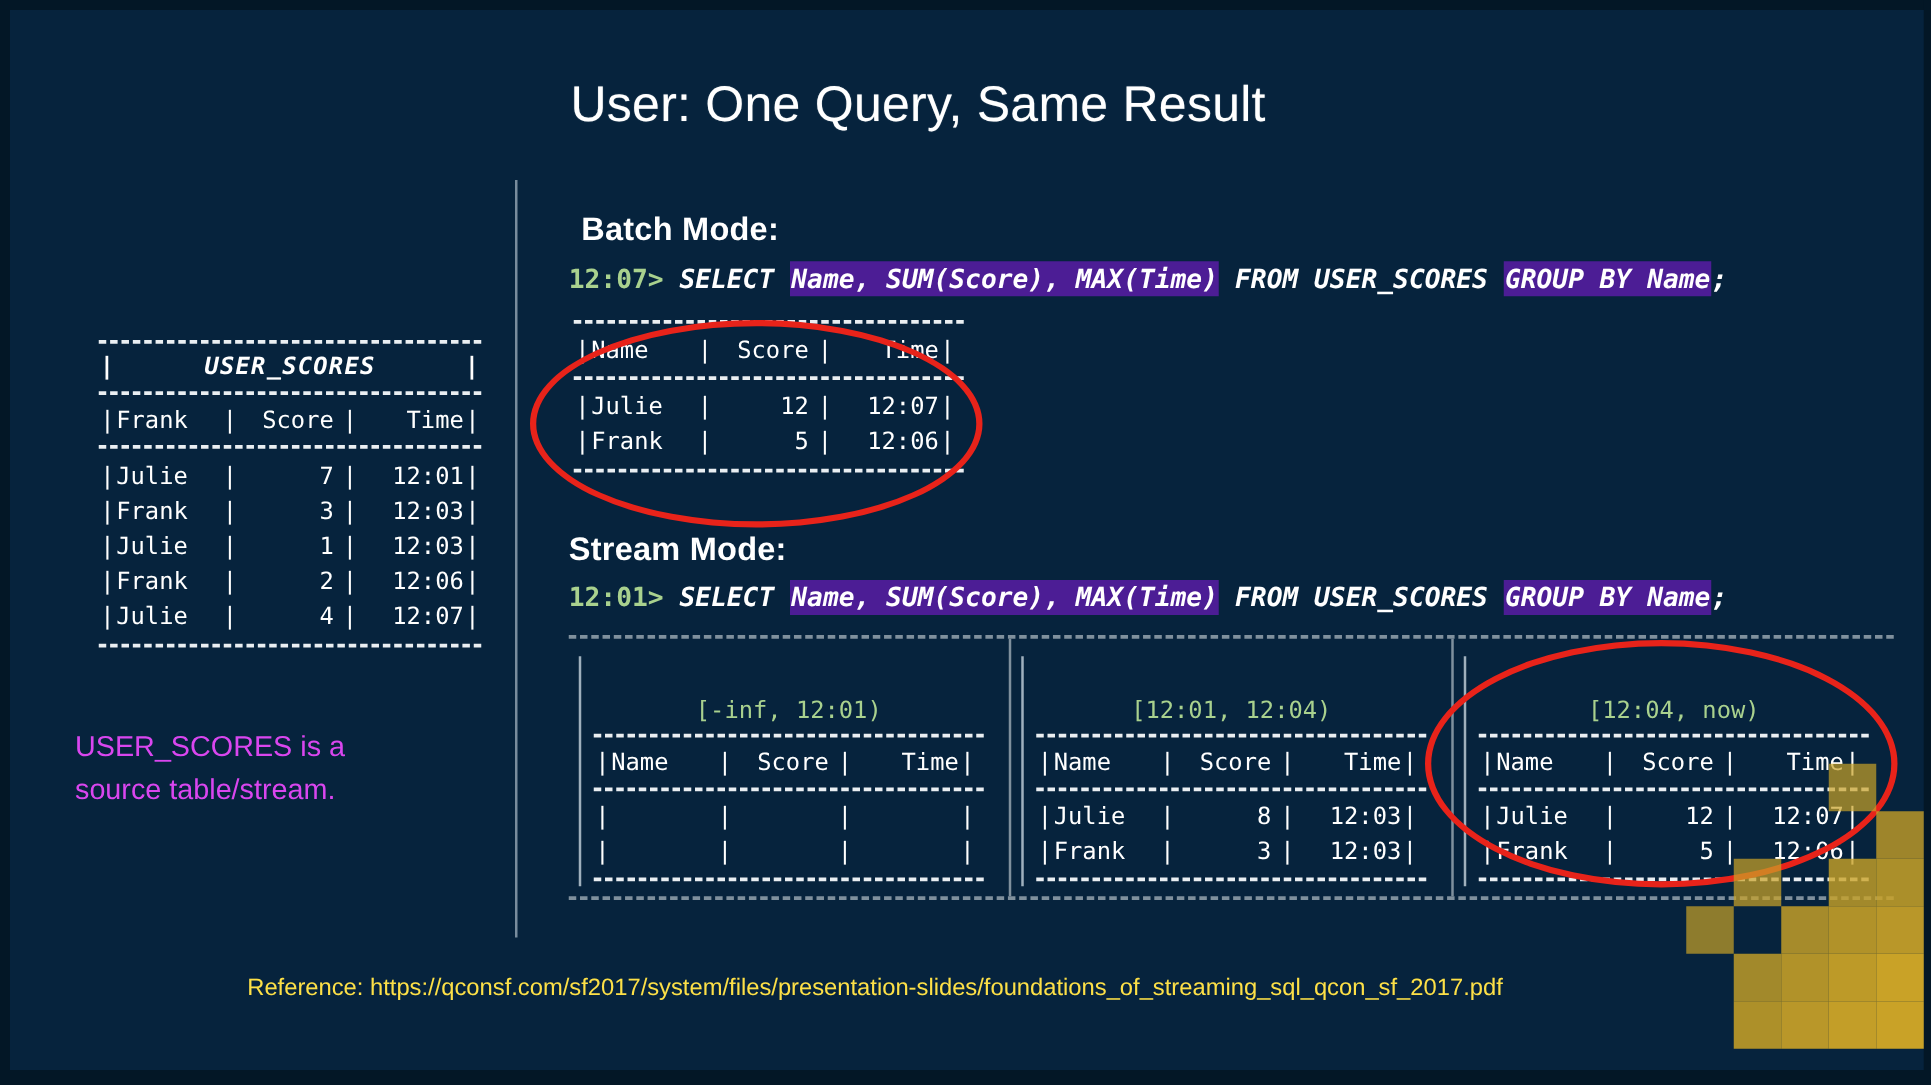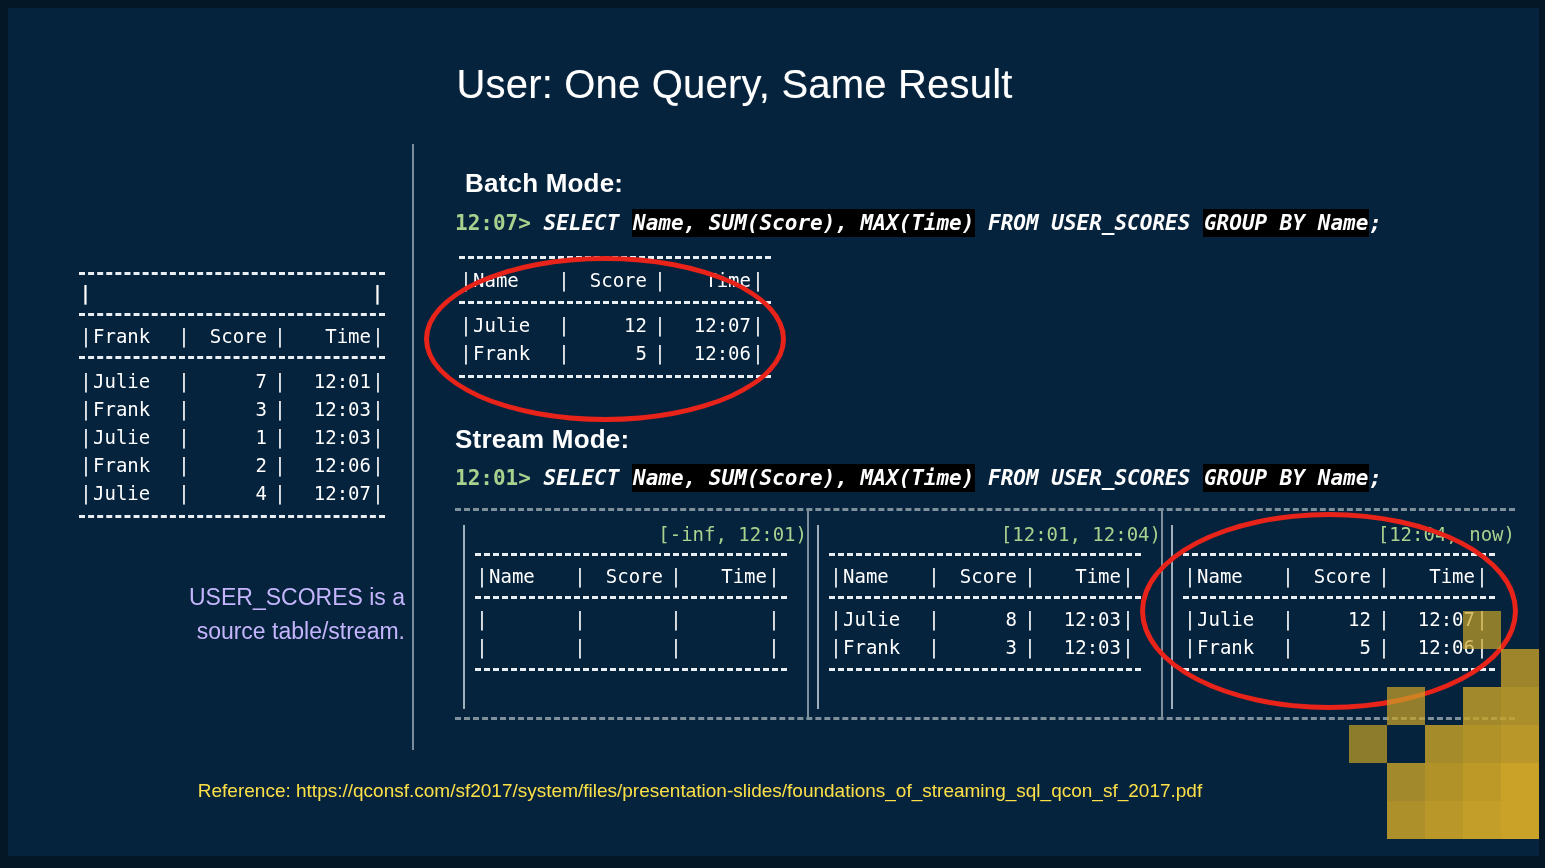--- a/index.html
+++ b/index.html
@@ -92,22 +92,22 @@
   #source-table .title-row .t { flex: 1; text-align: center; }
   .pipe { width: 14px; text-align: center; }
   .c-name  { width: 84px; }
   .c-score { width: 82px; text-align: right; padding-right: 6px;}
   .c-time  { width: 84px; text-align: right; }
   #source-table .hdr { padding: 6px 0 6px 0; }
   #source-table .body { padding: 8px 0 8px 0; }
 
   #source-caption {
     position: absolute; left: 60px; top: 580px; width: 345px;
-    text-align: right;
-    color: #c4b5fd;
+    text-align: left;
+    color: #d946ef;
     font-size: 23px;
     line-height: 34px;
   }
 
   .mode-label {
     position: absolute;
     color: #ffffff;
     font-size: 26px;
     font-weight: bold;
     letter-spacing: .2px;
@@ -120,21 +120,21 @@
     font-family: "DejaVu Sans Mono", "Liberation Mono", monospace;
     font-size: 21px;
     font-weight: bold;
     font-style: italic;
     white-space: pre;
     color: #ffffff;
   }
   #batch-query  { left: 455px; top: 211px; }
   #stream-query { left: 455px; top: 466px; text-align: center; }
   .prompt { color: #a9d18e; font-style: normal; }
-  .hl { background: #000000; padding: 2px 1px; }
+  .hl { background: #4c1d95; padding: 2px 1px; }
 
   
   #batch-result {
     position: absolute; left: 459px; top: 256px; width: 312px;
   }
   #batch-result .rule { border-top: 3px dashed #e9eef2; height: 0; }
   #batch-result .row {
     font-family: "DejaVu Sans Mono", "Liberation Mono", monospace;
     font-size: 19px; line-height: 28px; color: #ffffff; white-space: pre;
     display: flex;
@@ -155,25 +155,26 @@
     flex: 1;
     border-right: 2px solid #7f909d;
     padding: 6px 0 0 0;
   }
   .win:last-child { border-right: none; }
   .win .win-lead {
     position: absolute; left: 8px; top: 14px; bottom: 8px;
     width: 2px; background: #9fb0bd;
   }
   .win-title {
-    text-align: right;
+    text-align: center;
     color: #a9d18e;
     font-family: "DejaVu Sans Mono", "Liberation Mono", monospace;
     font-size: 19px;
     padding: 6px 0 8px 0;
+    margin-top: 34px;
   }
   .wtable { margin: 0 auto; width: 312px; }
   .wtable .rule { border-top: 3px dashed #e9eef2; height: 0; }
   .wtable .row {
     font-family: "DejaVu Sans Mono", "Liberation Mono", monospace;
     font-size: 19px; line-height: 28px; color: #ffffff; white-space: pre;
     display: flex;
   }
   .wtable .hdr  { padding: 6px 0 6px 0; }
   .wtable .body { padding: 6px 0 7px 0; }
@@ -215,20 +216,21 @@
 
   <div id="title">User: One Query, Same Result</div>
 
 
   <div id="divider"></div>
 
   <div id="source-table">
     <div class="rule"></div>
     <div class="row title-row">
       <span class="pipe">|</span>
+      <span class="t">USER_SCORES</span>
       <span class="pipe">|</span>
     </div>
     <div class="rule"></div>
     <div class="hdr">
       <div class="row">
         <span class="pipe">|</span>
         <span class="c-name">Frank</span>
         <span class="pipe">|</span>
         <span class="c-score">Score</span>
         <span class="pipe">|</span>

